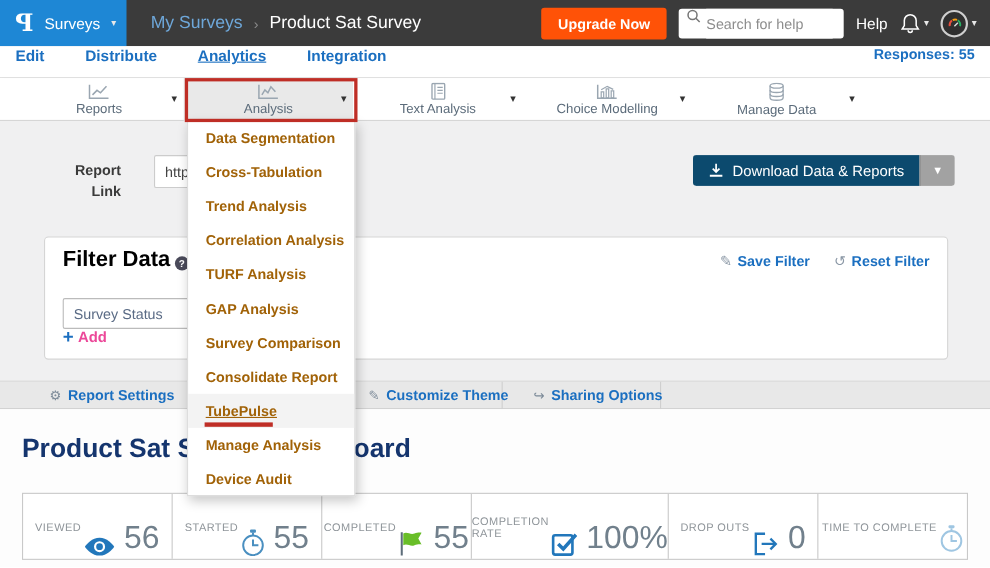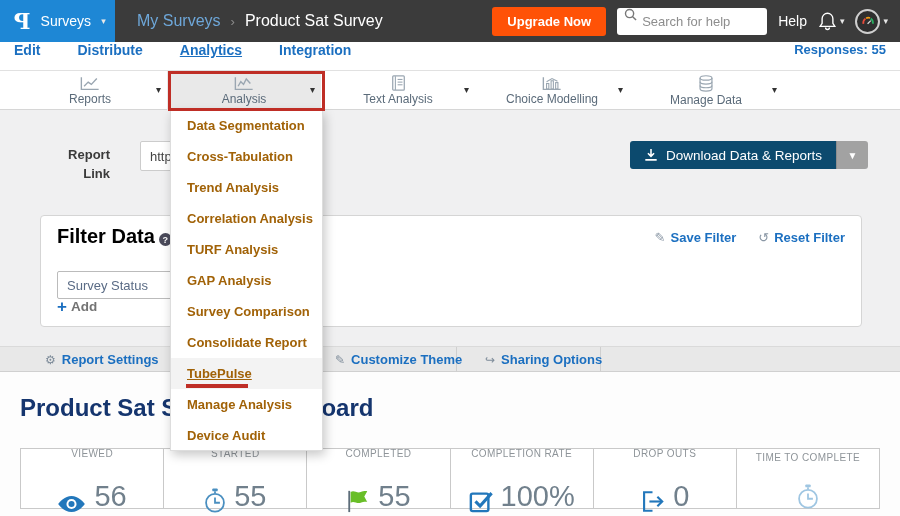--- a/index.html
+++ b/index.html
@@ -53,33 +53,33 @@
   .filter-title { font-size:20px; font-weight:bold; color:#000000; }
   .help-badge { width:13px; height:13px; border-radius:50%; background:#4a4a5a; color:#fff; font-size:9px; font-weight:bold; display:flex; align-items:center; justify-content:center; margin-top:8px; cursor:pointer; }
   .filter-links { position:absolute; right:16px; top:14px; display:flex; gap:22px; }
   .f-link { color:#1b6fc0; font-size:13px; font-weight:bold; cursor:pointer; display:flex; align-items:center; gap:5px; }
   .f-link .li { color:#8a97a5; font-size:13px; font-weight:normal; }
   .status-select { position:absolute; left:16px; top:44px; width:172px; height:28px; border:1px solid #bbb; border-radius:2px; background:#fff; display:flex; align-items:center; justify-content:space-between; padding:0 9px; cursor:pointer;margin-top:11px; }
   .status-select span.val { font-size:13px; color:#5a6b85; }
   .status-select span.sc { font-size:8px; color:#333; }
   .add-link { position:absolute; left:16px; top:82px; display:flex; align-items:center; gap:4px; cursor:pointer; }
   .add-plus { color:#1b6fc0; font-size:17px; font-weight:bold; line-height:1; }
-  .add-text { color:#737373; font-size:13.5px; font-weight:bold; }
+  .add-text { color:#ec4899; font-size:13.5px; font-weight:bold; }
 
   
   .tabbar { position:absolute; left:0; top:346px; width:900px; height:26px; background:#e8e8e8; border-top:1px solid #dadada; border-bottom:1px solid #d0d0d0; }
   .tab { position:absolute; top:0; height:25px; display:flex; align-items:center; gap:6px; color:#1b6fc0; font-size:13px; font-weight:bold; cursor:pointer; }
   .tab .ti { color:#7d8b99; font-size:12px; font-weight:normal; }
   .tab-div { position:absolute; top:0; width:1px; height:25px; background:#cfcfcf; }
 
   
   .whitesec { position:absolute; left:0; top:372px; width:900px; height:144px; background:#fdfdfd; }
   .page-title { position:absolute; left:20px; top:22px; font-size:24px; font-weight:bold; color:#15356e; }
   .stats { position:absolute; left:20px; top:76px; width:860px; height:61px; display:flex; border:1px solid #c9c9c9; background:#fff; }
-  .stat-card { flex:1 1 0; border-right:1px solid #c9c9c9; display:flex; flex-direction:column; align-items:center; justify-content:center; gap:2px; padding-top:3px; }
+  .stat-card { flex:1 1 0; border-right:1px solid #c9c9c9; display:flex; flex-direction:row; align-items:center; justify-content:center; gap:2px; padding-top:3px; }
   .stat-card:last-child { border-right:none; }
   .stat-label { font-size:10px; color:#8e9499; letter-spacing:0.4px; }
   .stat-valrow { display:flex; align-items:flex-end; gap:8px;margin-top:19px; }
   .stat-value { font-size:29px; color:#71808c; }
 
   
   .menu { position:absolute; left:170px; top:110px; width:153px; height:341px; background:#fff; border:1px solid #ddd; border-top:none; box-shadow:2px 4px 10px rgba(0,0,0,0.22); z-index:40; }
   .menu-item { height:31px; display:flex; align-items:center; padding-left:16px; font-size:13px; color:#a16207; font-weight:bold; cursor:pointer; position:relative; }
   .menu-item.hl { background:#f3f3f3;text-decoration:underline; }
   .menu-item .red-underline { position:absolute; left:15px; bottom:1px; width:62px; height:4px; background:#bf2e26; }

